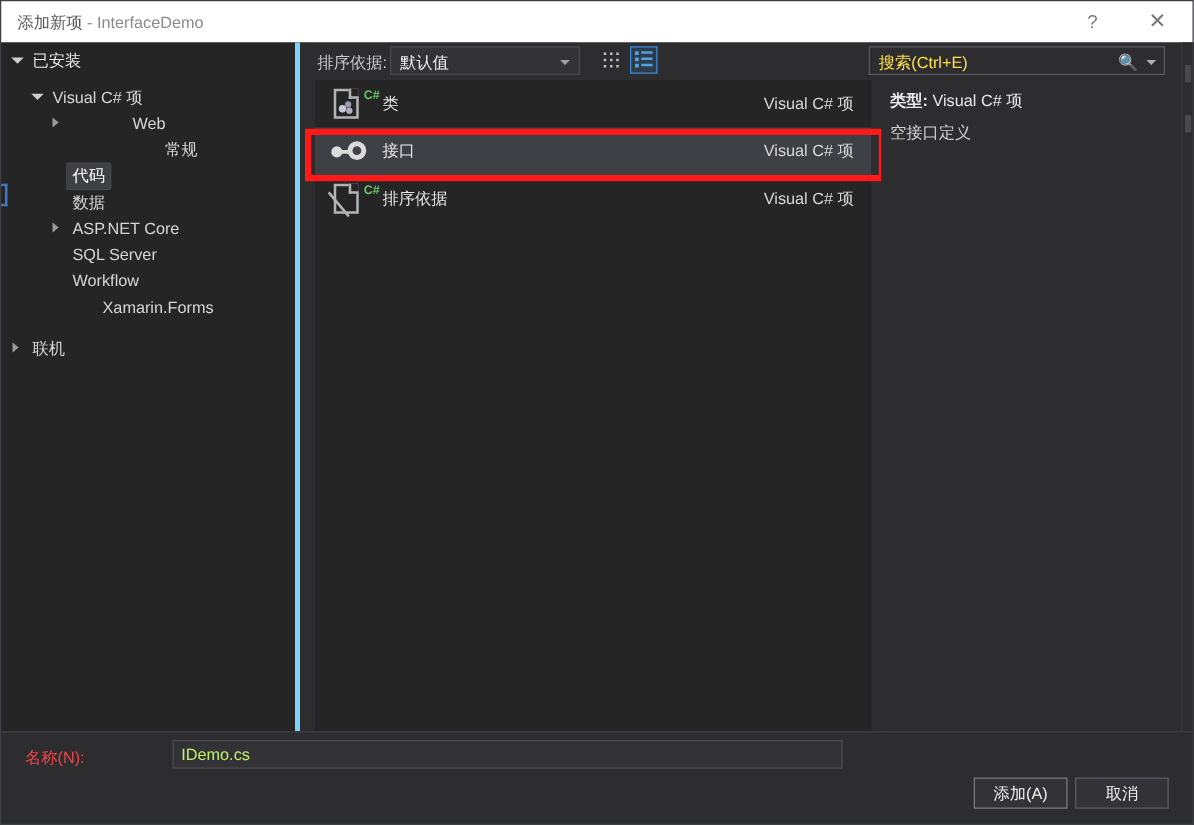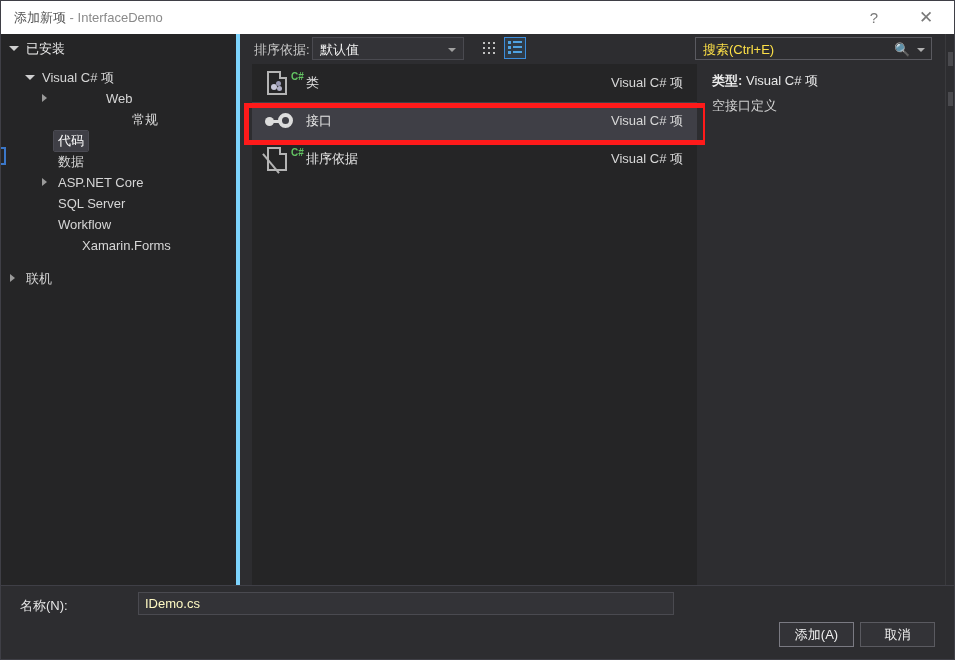--- a/index.html
+++ b/index.html
@@ -214,30 +214,30 @@
 
   
   #bottom-panel {
     position: absolute; left: 0; top: 585px;
     width: 955px; height: 75px;
     background: #2d2d30;
     border-top: 1px solid #3f3f46;
   }
   #name-label {
     position: absolute; left: 20px; top: 11px;
-    font-size: 13px; color: #e5e5e5;
+    font-size: 13px; color: #ef4444;
   }
   #name-field {
     position: absolute; left: 138px; top: 6px;
     width: 536px; height: 23px;
     background: #333337; border: 1px solid #4a4a50;
   }
   #name-value {
     position: absolute; left: 6px; top: 3px;
-    font-size: 13px; color: #fef9c3;
+    font-size: 13px; color: #bef264;
   }
   .dlgbtn {
     position: absolute; top: 622px; height: 25px; width: 75px;
     background: #333337; border: 1px solid #5a5a60;
     display: flex; align-items: center; justify-content: center;
     font-size: 13px; color: #f0f0f0;
   }
   #add-button { left: 779px; border-color: #7a7a82; }
   #cancel-button { left: 860px; }
 

